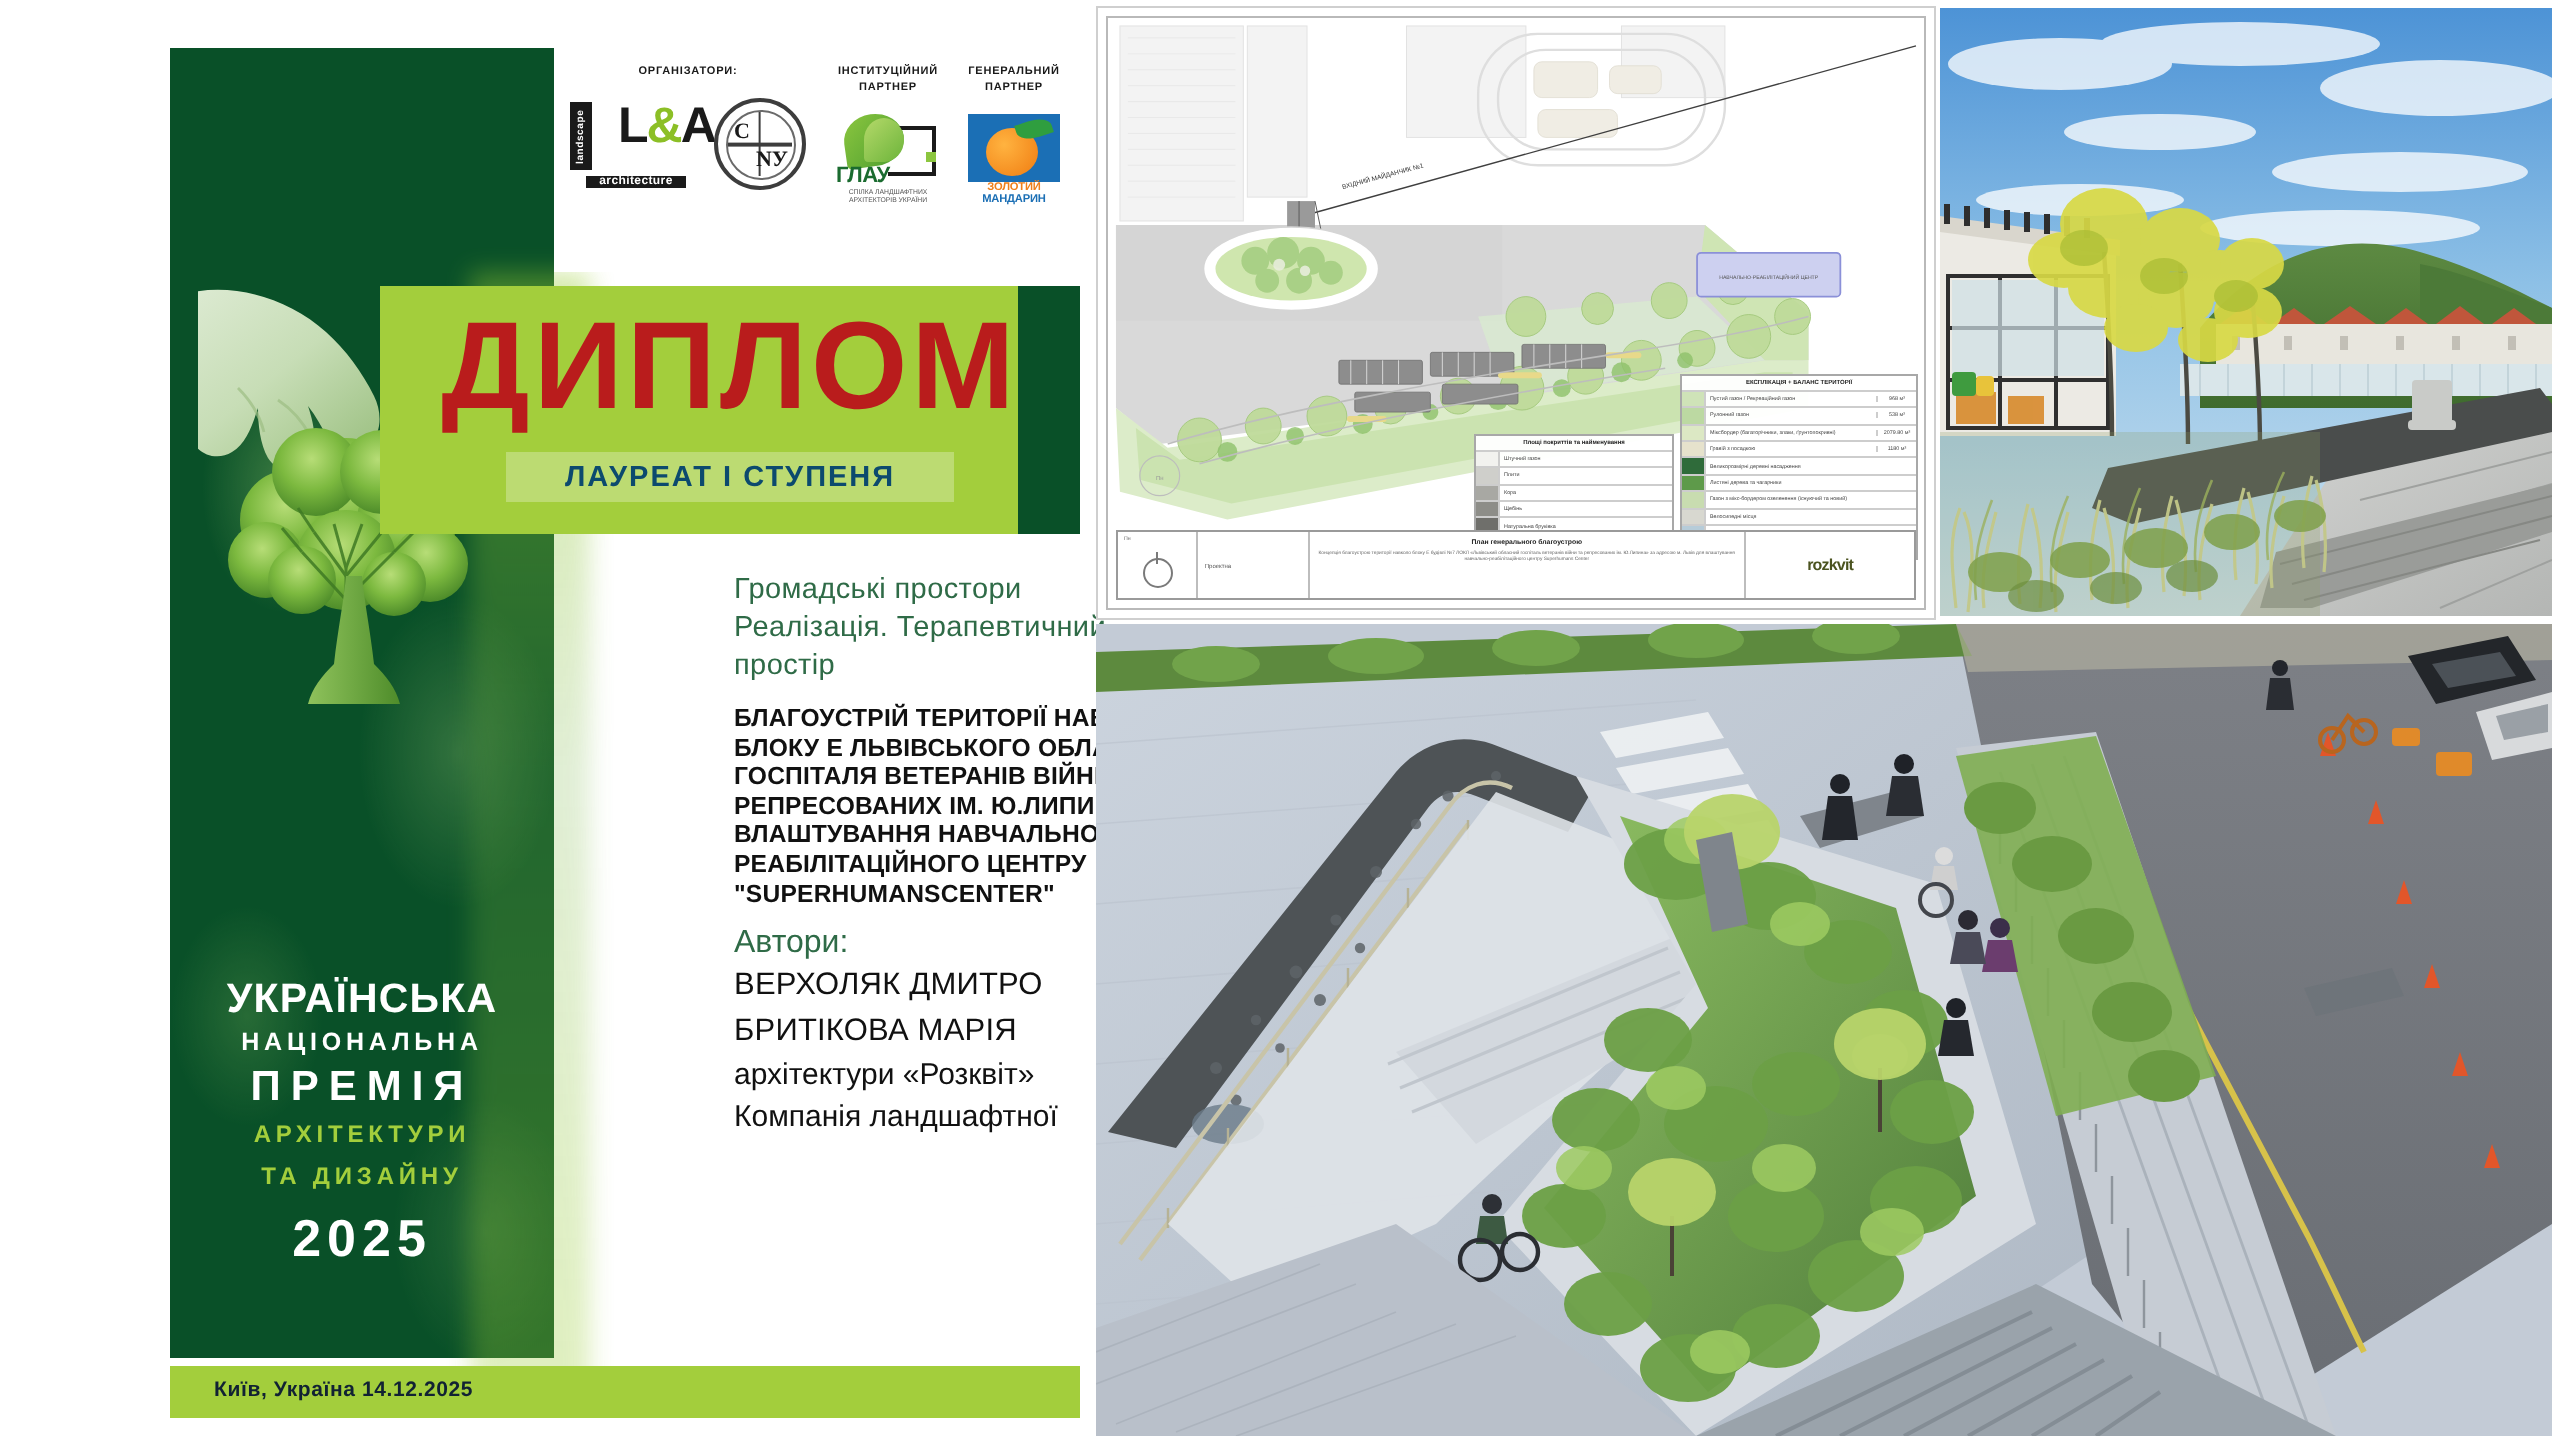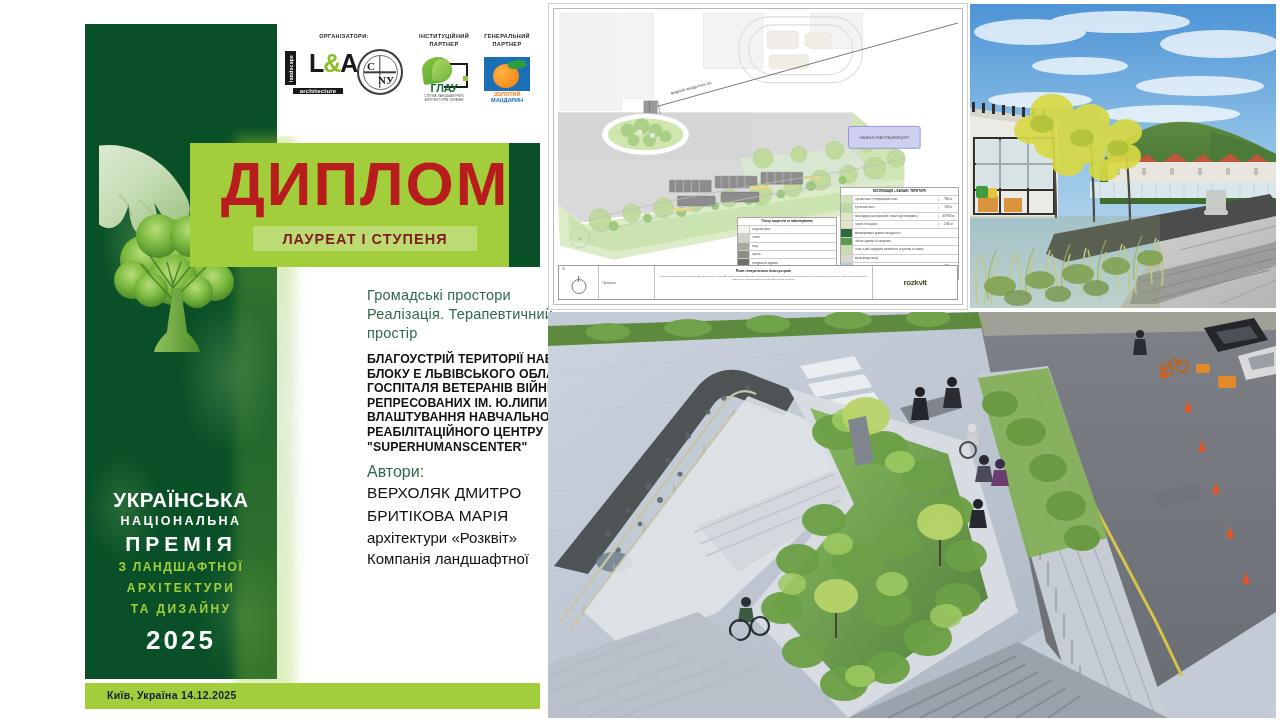--- a/index.html
+++ b/index.html
@@ -46,41 +46,41 @@
   .seal .l1{position:absolute;left:8px;top:9px;font-size:11px;font-weight:700;color:#1a1a1a;font-family:"Liberation Serif",serif;}
   .seal .l2{position:absolute;right:7px;bottom:7px;font-size:11px;font-weight:700;color:#1a1a1a;font-family:"Liberation Serif",serif;}
 
   .glau{width:52px;height:46px;position:relative;}
   .glau-leaf{position:absolute;left:4px;top:0;width:30px;height:26px;
     background:linear-gradient(135deg,#8cc63f,#4a9d2f);
     border-radius:50% 50% 50% 8%;transform:rotate(-8deg);}
   .glau-leaf2{position:absolute;left:14px;top:2px;width:20px;height:22px;
     background:linear-gradient(135deg,#b5d96a,#6cb43a);border-radius:50% 50% 50% 10%;}
   .glau-house{position:absolute;left:26px;top:6px;width:22px;height:21px;border:2px solid #1a1a1a;border-left:none;}
-  .glau-txt{position:absolute;left:0;top:25px;width:52px;text-align:center;font-size:11px;font-weight:800;color:#1a6b2f;letter-spacing:-.3px;}
+  .glau-txt{position:absolute;left:0;top:25px;width:52px;text-align:left;font-size:11px;font-weight:800;color:#1a6b2f;letter-spacing:-.3px;}
   .glau-sub{position:absolute;left:0;top:37px;width:52px;text-align:center;font-size:3.4px;color:#555;line-height:1.3;}
   .glau-dot{position:absolute;right:2px;top:19px;width:5px;height:5px;background:#8cc63f;}
 
   .mandarin{width:46px;height:46px;background:#ffffff;border:0;position:relative;}
   .mand-blue{position:absolute;left:0;top:0;width:46px;height:34px;background:#1b6fb5;}
   .mand-orange{position:absolute;left:9px;top:7px;width:26px;height:24px;border-radius:50%;
     background:radial-gradient(circle at 35% 35%,#ffb340,#f07c11);}
   .mand-leaf{position:absolute;left:24px;top:3px;width:18px;height:9px;
     background:#2f9e3f;border-radius:0 60% 0 60%;transform:rotate(-18deg);}
   .mand-t1{position:absolute;left:0;top:34px;width:46px;text-align:center;font-size:5.6px;font-weight:800;color:#ef7f1a;letter-spacing:-.1px;}
   .mand-t2{position:absolute;left:0;top:40px;width:46px;text-align:center;font-size:5.6px;font-weight:800;color:#1b6fb5;letter-spacing:-.1px;}
 
   
   .dip-banner{position:absolute;left:105px;top:119px;width:350px;height:124px;background:#a3ce3c;}
   .dip-banner-dark{position:absolute;left:424px;top:119px;width:31px;height:124px;background:#095028;}
   .dip-title{position:absolute;left:0;top:8px;width:350px;text-align:center;
     font-size:62px;font-weight:800;color:#b91c1c;letter-spacing:2px;line-height:66px;}
   .dip-sub{position:absolute;left:63px;top:83px;width:224px;height:25px;background:rgba(255,255,255,.28);
     display:flex;align-items:center;justify-content:center;
-    font-size:14.5px;font-weight:700;color:#7f1d1d;letter-spacing:1px;}
+    font-size:14.5px;font-weight:700;color:#0c4a6e;letter-spacing:1px;}
 
   
   .emblem{position:absolute;left:0;top:112px;width:192px;height:300px;}
   .tree-svg{position:absolute;left:14px;top:6px;}
 
   
   .award{position:absolute;left:0;top:464px;width:192px;text-align:center;}
   .aw1{font-size:20.5px;font-weight:800;color:#ffffff;letter-spacing:.6px;line-height:24px;}
   .aw2{font-size:12.5px;font-weight:700;color:#ffffff;letter-spacing:2.4px;line-height:19px;}
   .aw3{font-size:21px;font-weight:800;color:#ffffff;letter-spacing:5px;line-height:26px;}
@@ -246,21 +246,20 @@
     <div class="dip-banner">
       <div class="dip-title">ДИПЛОМ</div>
       <div class="dip-sub">ЛАУРЕАТ I  СТУПЕНЯ</div>
     </div>
     <div class="dip-banner-dark"></div>
 
     <div class="award">
       <div class="aw1">УКРАЇНСЬКА</div>
       <div class="aw2">НАЦІОНАЛЬНА</div>
       <div class="aw3">ПРЕМІЯ</div>
-      <div class="aw4">З ЛАНДШАФТНОЇ</div>
       <div class="aw5">АРХІТЕКТУРИ</div>
       <div class="aw6">ТА ДИЗАЙНУ</div>
       <div class="aw7">2025</div>
     </div>
 
     <div class="dip-text">
       <div class="cat">Громадські  простори</div>
       <div class="cat">Реалізація. Терапевтичний</div>
       <div class="cat">простір</div>
       <div class="proj">БЛАГОУСТРІЙ  ТЕРИТОРІЇ НАВКОЛО  БЛОКУ  Е  ЛЬВІВСЬКОГО ОБЛАСНОГО  ГОСПІТАЛЯ ВЕТЕРАНІВ  ВІЙНИ  ТА РЕПРЕСОВАНИХ  ІМ. Ю.ЛИПИНА, ДЛЯ ВЛАШТУВАННЯ  НАВЧАЛЬНО-РЕАБІЛІТАЦІЙНОГО  ЦЕНТРУ "SUPERHUMANSCENTER"</div>

